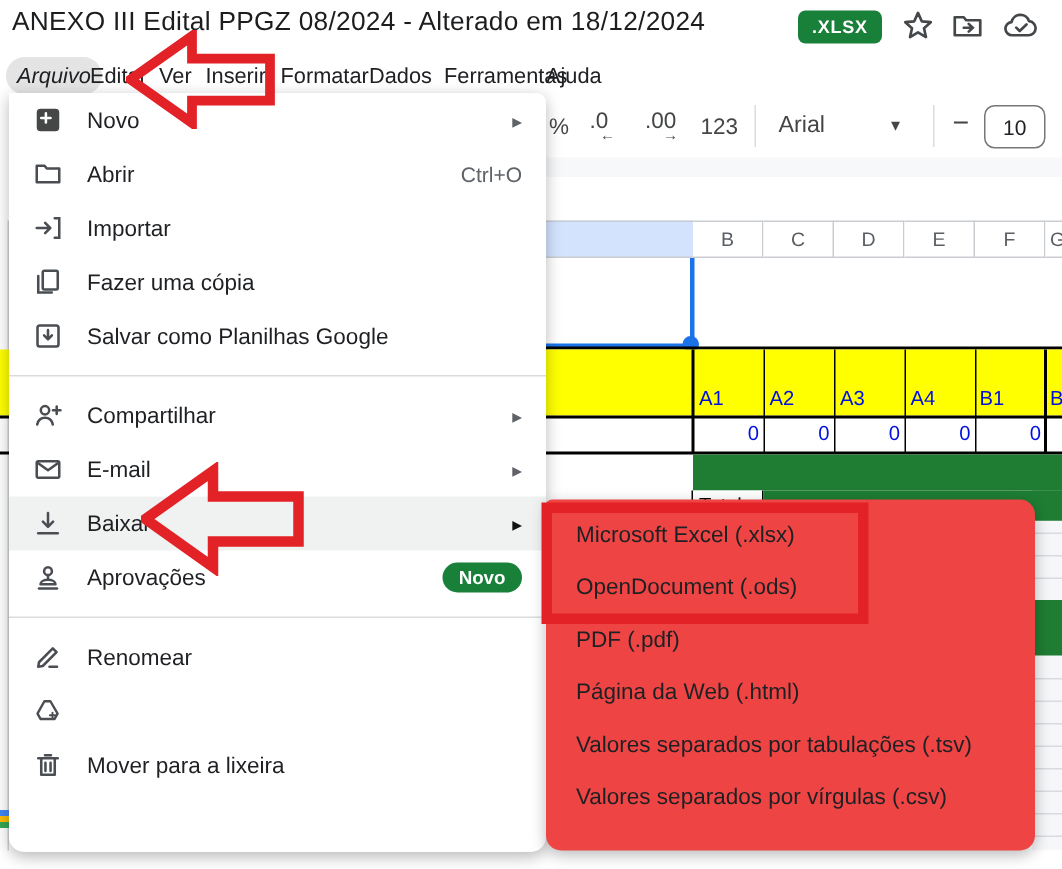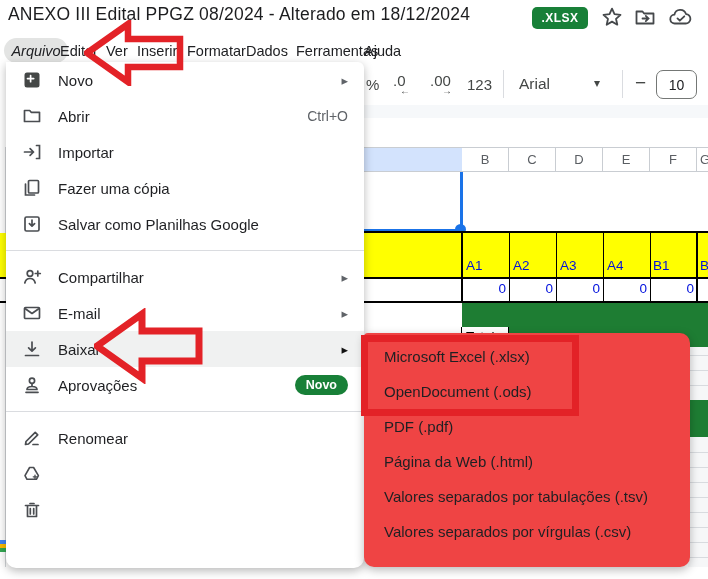--- a/index.html
+++ b/index.html
@@ -290,20 +290,21 @@
           </svg>
       </span>
     </div>
     <div class="menu-item">
       <span class="mi-icon">
         <svg width="20" height="20" viewBox="0 0 20 20">
             <path d="M5.5 6v10.5h9V6" fill="none" stroke="#4a4d51" stroke-width="1.7" stroke-linejoin="round"></path>
             <path d="M3.5 5.5h13M8 3.5h4M8.3 8.5v5.5m3.4-5.5v5.5" stroke="#4a4d51" stroke-width="1.7" stroke-linecap="round" fill="none"></path>
           </svg>
       </span>
+      <span class="mi-label">Mover para a lixeira</span>
     </div>
   </div>
 
   <div class="abs submenu-panel">
     <div class="submenu-item">Microsoft Excel (.xlsx)</div>
     <div class="submenu-item">OpenDocument (.ods)</div>
     <div class="submenu-item">PDF (.pdf)</div>
     <div class="submenu-item">Página da Web (.html)</div>
     <div class="submenu-item">Valores separados por tabulações (.tsv)</div>
     <div class="submenu-item">Valores separados por vírgulas (.csv)</div>

